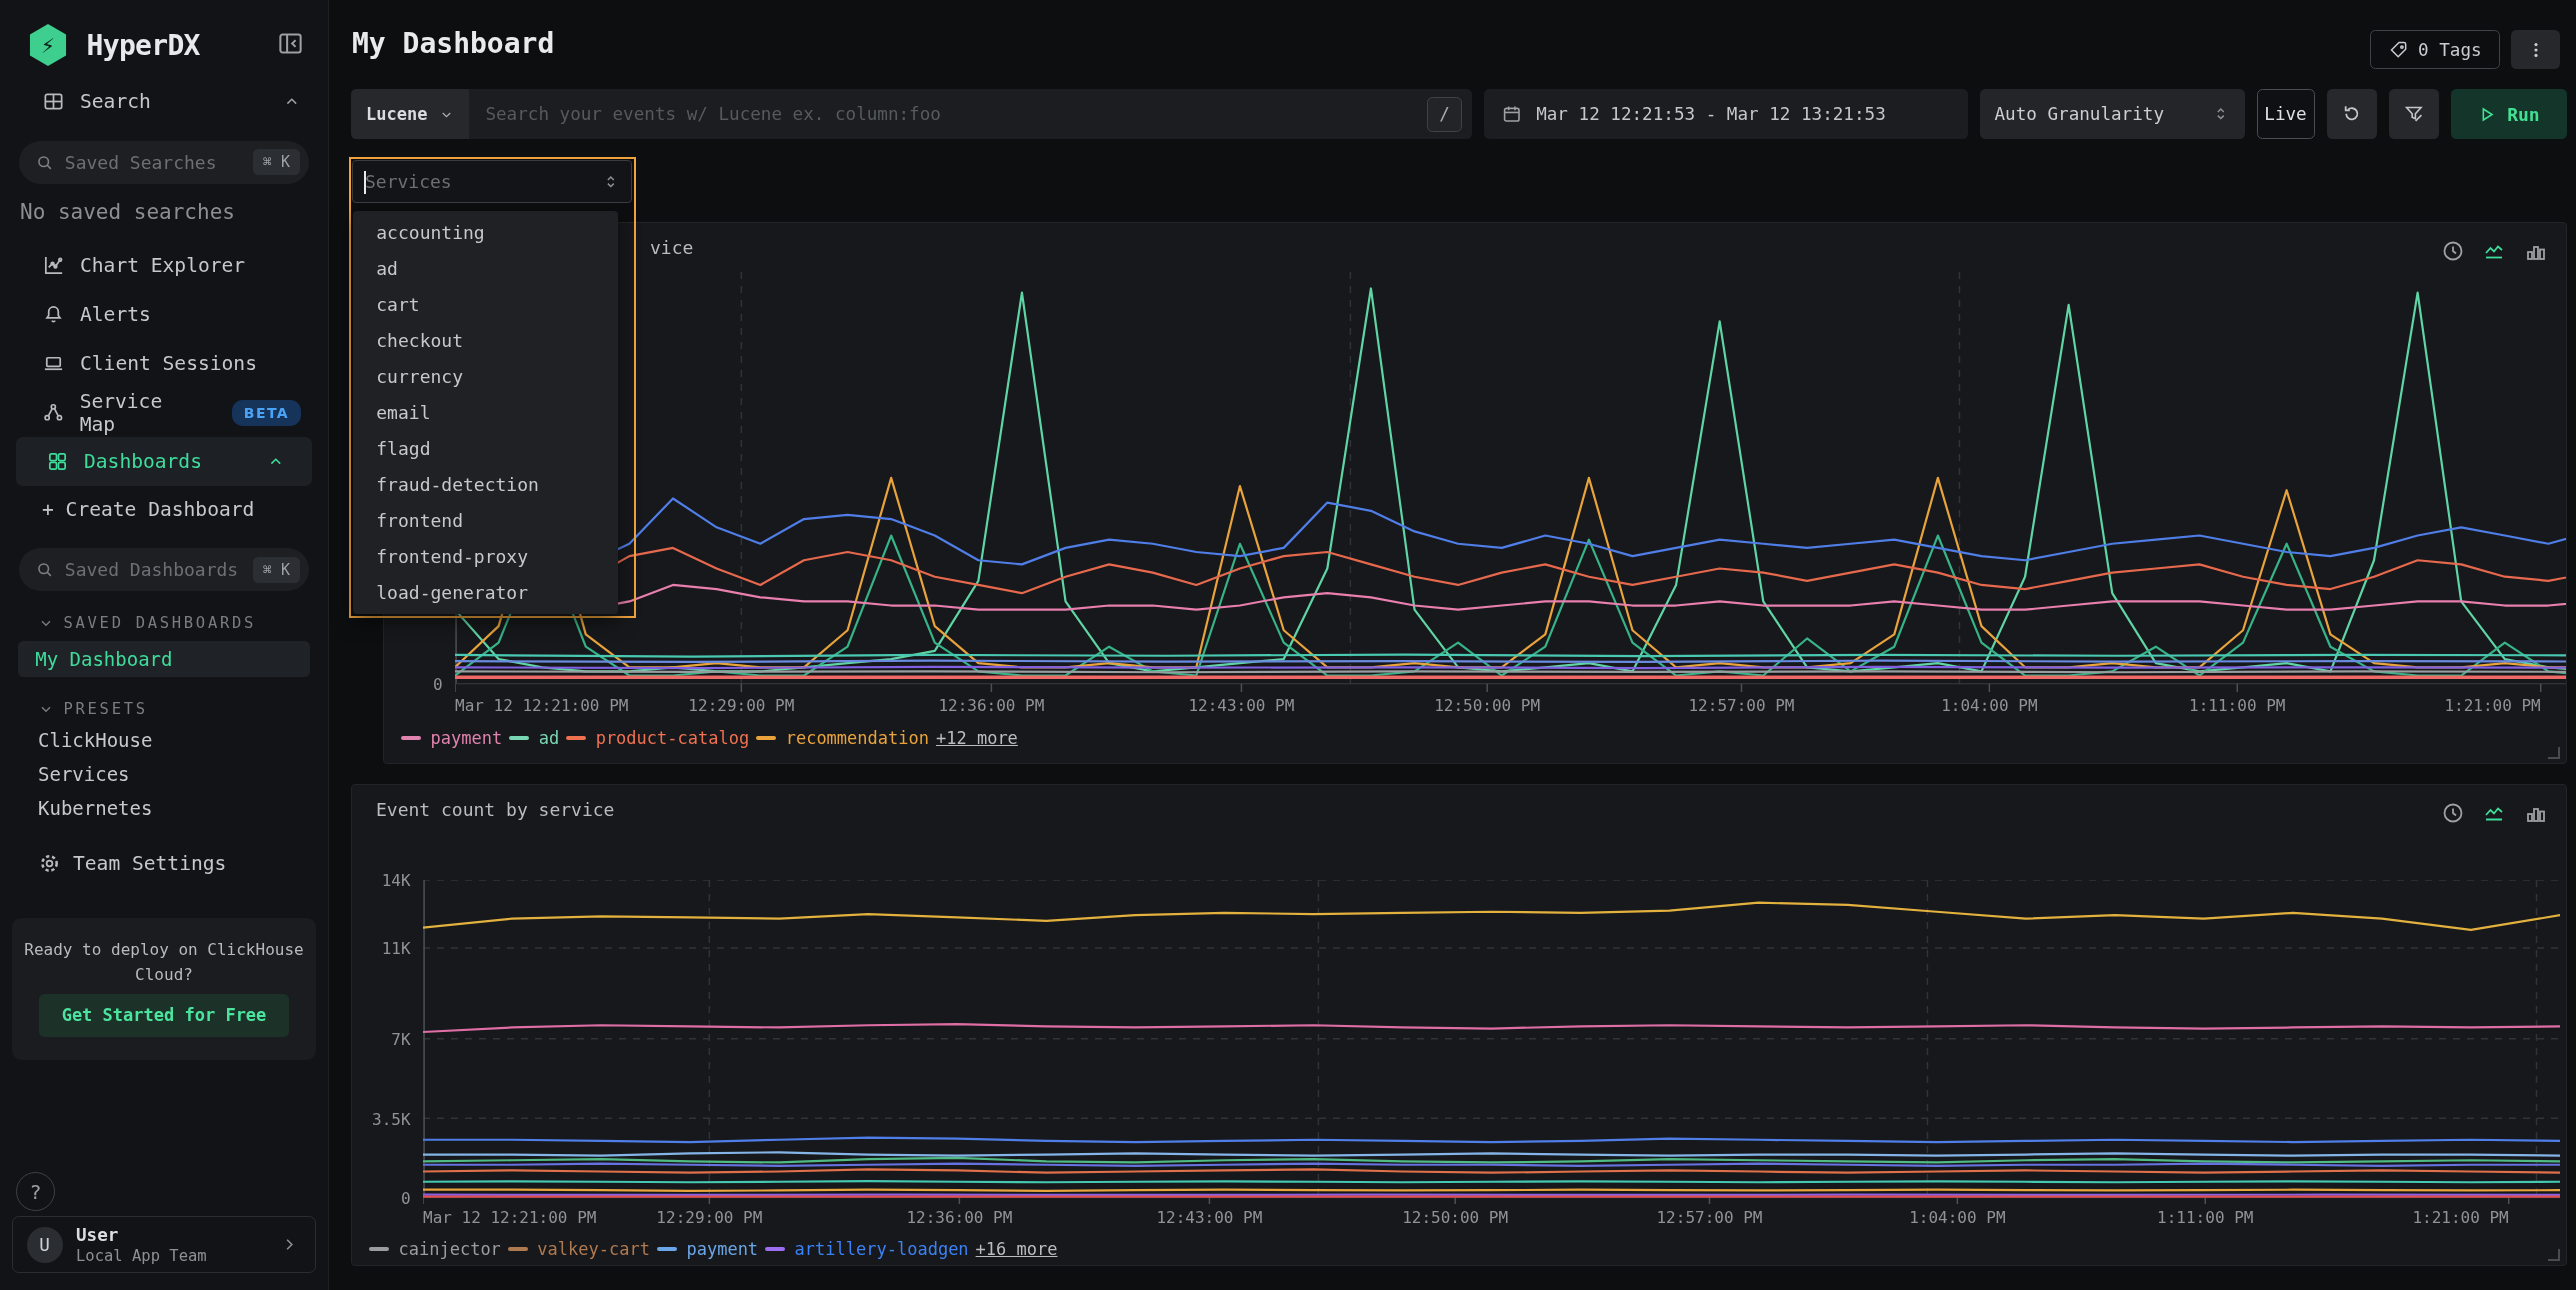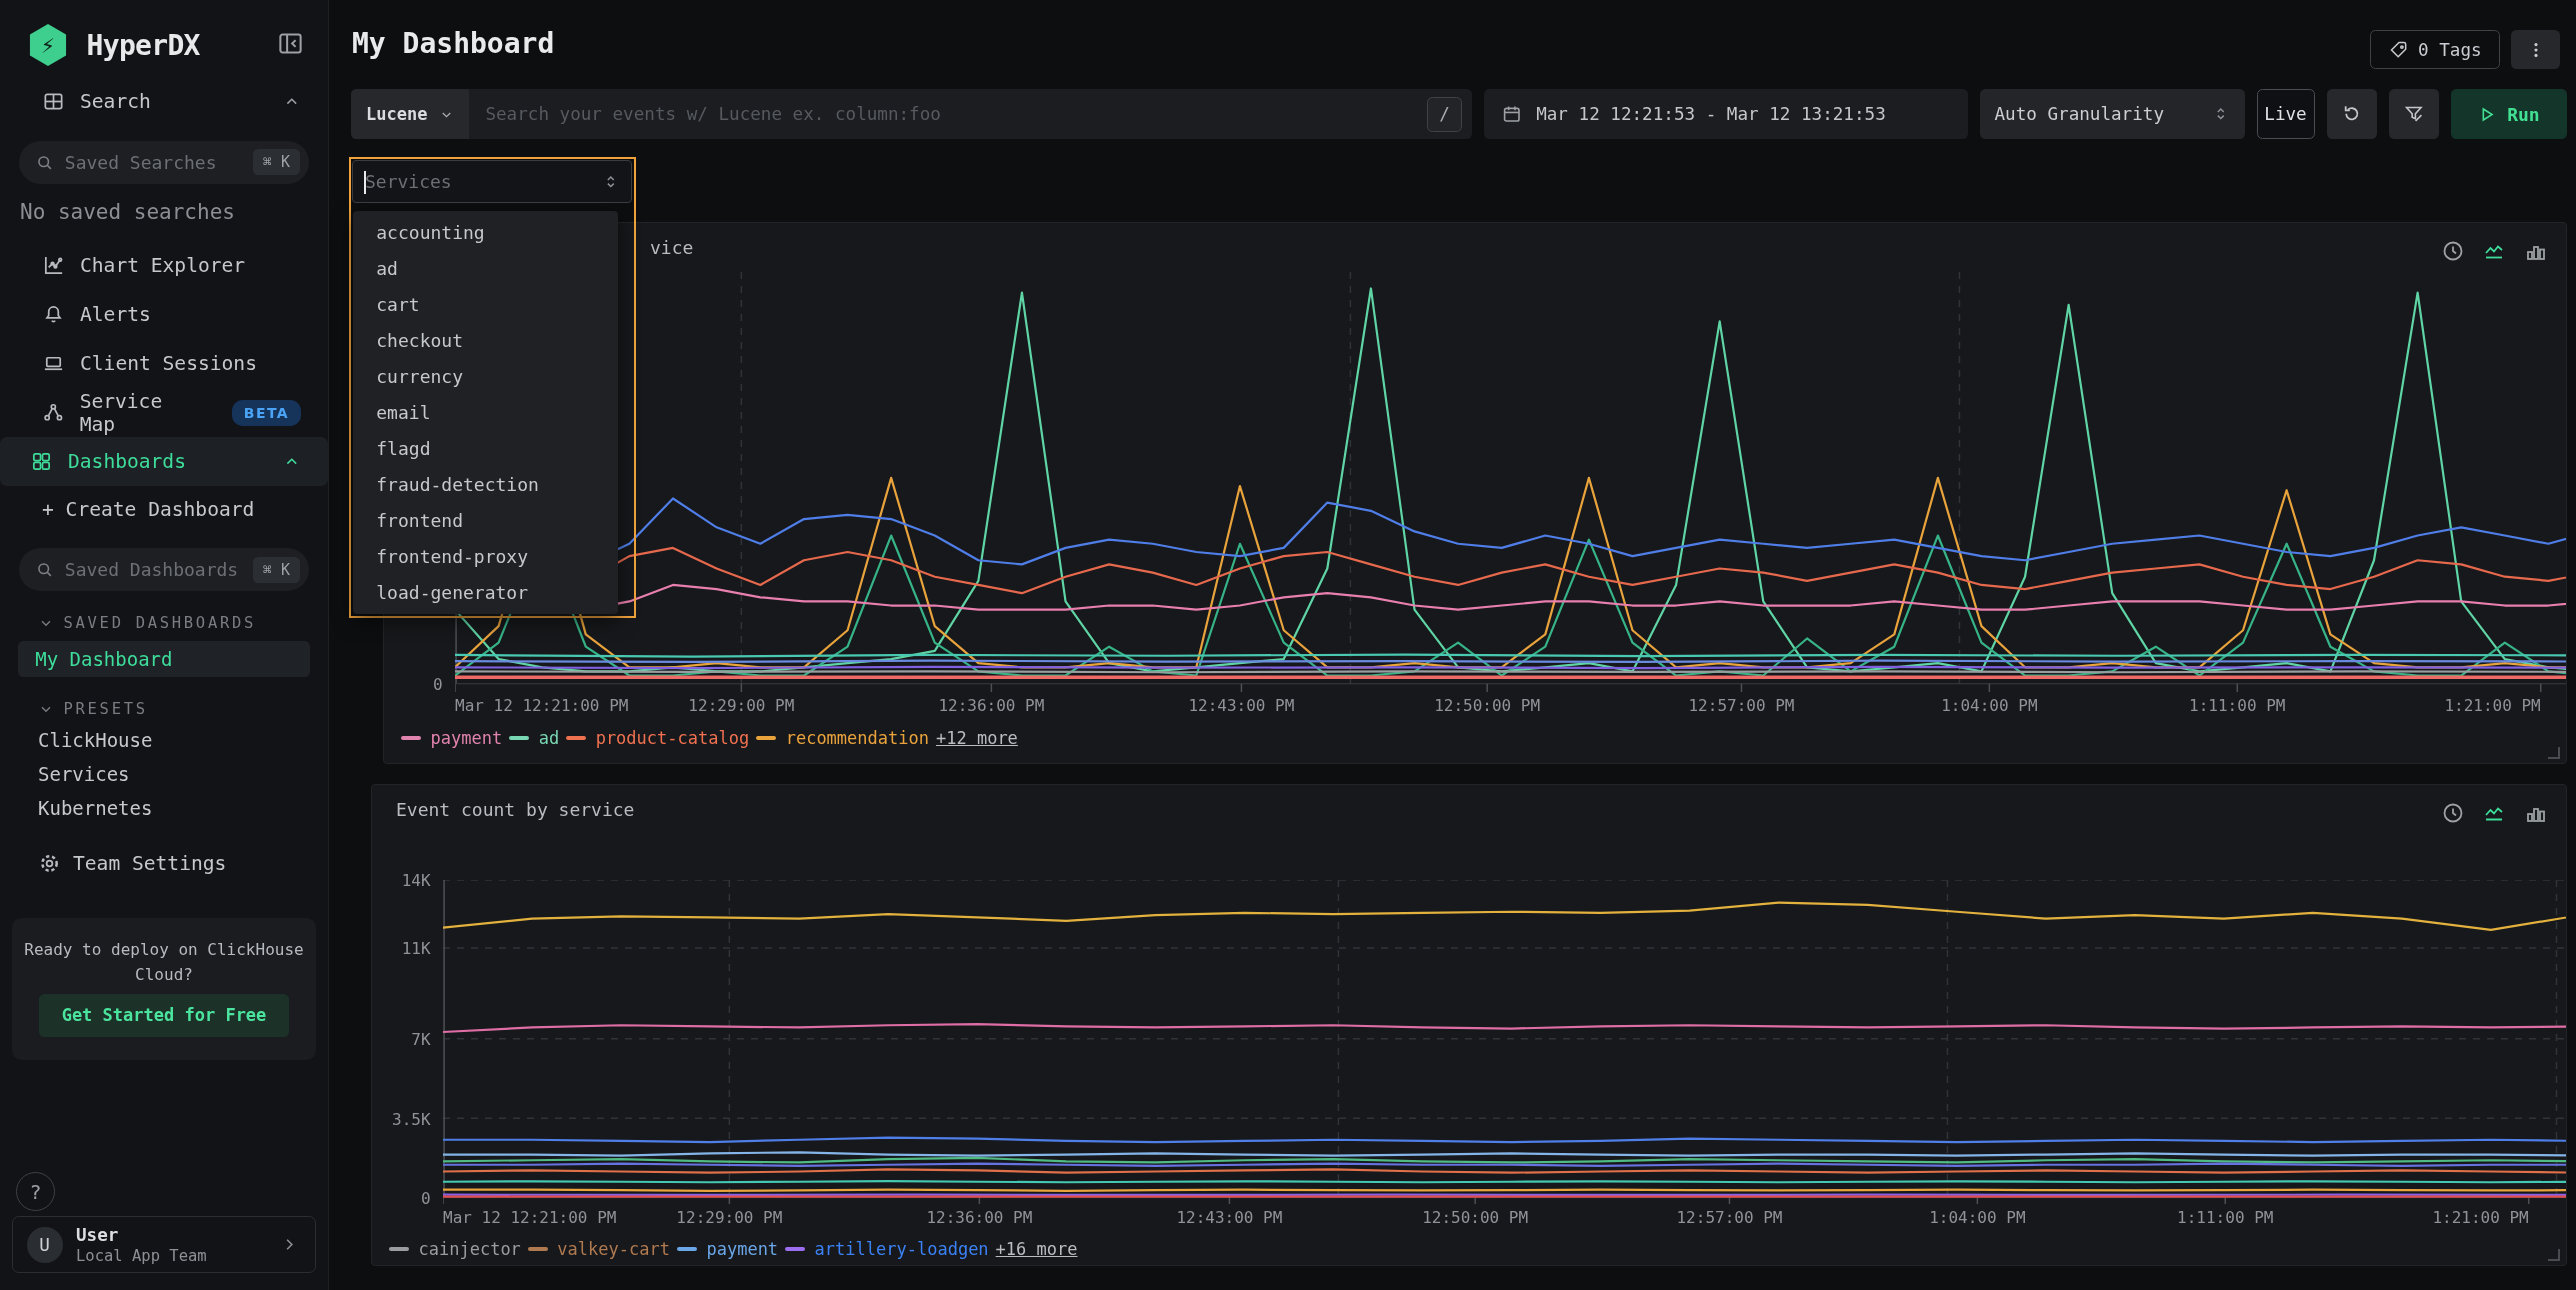--- a/index.html
+++ b/index.html
@@ -14,21 +14,21 @@
   .brand { margin-left:17.6px; font-size:28px; font-weight:700; color:#e7e9eb; letter-spacing:-0.7px; }
   .collapse-btn { position:absolute; right:24px; top:30px; }
   .sb-row { display:flex; align-items:center; gap:15px; padding:0 27px 0 42px; height:49px; font-size:19.6px; color:#c6c9cc; position:relative; }
   .sb-row .chev-right-slot { margin-left:auto; }
   .pill { background:#1d1f23; border-radius:22px; height:43px; margin:15px 19px 0; display:flex; align-items:center; gap:10.8px; padding:0 9.5px 0 16px; }
   .pill input { flex:1; background:transparent; border:none; outline:none; font:inherit; font-size:18px; color:#e5e7e9; min-width:0; }
   .pill input::placeholder { color:#6c7075; }
   .kbd { background:#2b2e33; border-radius:5.4px; padding:4px 9.5px; font-size:15px; color:#9da0a5; white-space:nowrap; }
   .empty-note { padding-left:20px; margin-top:16px; font-size:21px; color:#8b8e93; }
   .nav { margin-top:17.6px; }
-  .nav-active { background:#1d2024; border-radius:6.8px; margin:0 0; padding-left:30px !important; color:#3edd9b; }
+  .nav-active { background:#1d2024; border-radius:6.8px; margin:0 16px; padding-left:30px !important; color:#3edd9b; }
   .nav-active svg { stroke:#3edd9b !important; }
   .badge-beta { background:#16345a; color:#4aa3f5; font-size:14px; font-weight:bold; letter-spacing:1.4px; border-radius:10.8px; padding:4.7px 12px; margin-left:9.5px; font-family:"DejaVu Sans","Liberation Sans",sans-serif; }
   .create-row { padding-left:42px; height:47px; display:flex; align-items:center; font-size:19.6px; color:#c6c9cc; }
   .sec-label { display:flex; align-items:center; gap:9.5px; padding-left:38px; margin-top:17.6px; height:28px; color:#797d82; font-size:15.5px; letter-spacing:2.7px; }
   .sec-item { padding-left:38px; height:34px; line-height:34px; font-size:19px; color:#c6c9cc; }
   .sec-item-active { margin:4px 17.6px 1.4px; background:#1f2226; border-radius:5.4px; height:36px; line-height:36px; padding-left:17.6px; color:#3edd9b; font-size:19px; }
   .team-row { display:flex; align-items:center; gap:12px; padding-left:38px; margin-top:17.6px; height:42px; font-size:19.6px; color:#c6c9cc; }
   .promo { margin:34px 12px 0; background:#1a1c20; border-radius:9.5px; padding:20px 9.5px 23px; text-align:center; }
   .promo-text { font-size:16px; color:#b7babe; line-height:1.55; }
   .promo-btn { margin-top:6px; display:inline-block; background:#1c3128; color:#4be49e; border-radius:5.4px; padding:11.5px 23px; font-size:17px; font-weight:bold; border:none; font-family:inherit; }
@@ -55,21 +55,21 @@
   .gran-btn { width:265px; background:#232529; border-radius:5.4px; display:flex; align-items:center; padding:0 15px; font-size:17.6px; color:#ccced1; flex:none; }
   .gran-btn .updown { margin-left:auto; }
   .live-btn { width:58px; background:#0f1013; border:0.7px solid #4a4d52; border-radius:5.4px; color:#dfe1e3; font-size:17.6px; display:flex; align-items:center; justify-content:center; flex:none; font-family:inherit; }
   .sq-btn { width:50px; background:#26282c; border:none; border-radius:5.4px; display:flex; align-items:center; justify-content:center; flex:none; }
   .run-btn { width:116px; background:#14362a; border:none; border-radius:5.4px; display:flex; align-items:center; justify-content:center; gap:10.8px; color:#42e093; font-size:18px; font-weight:bold; flex:none; font-family:inherit; }
 
   
   .dash { position:absolute; left:22px; right:9.5px; top:222px; }
   .panel { position:relative; background:#17181b; border:0.7px solid #222427; border-radius:4px; overflow:hidden; }
   .p1 { height:542px;margin-left:32px; }
-  .p2 { height:482px; margin-top:20px;margin-left:20px; }
+  .p2 { height:482px; margin-top:20px; }
   .panel-title { position:absolute; top:13.5px; font-size:18px; color:#b9bcc0; }
   .p1 .panel-title { left:266px; }
   .p2 .panel-title { left:24px; }
   .panel-icons { position:absolute; top:16px; right:17.6px; display:flex; gap:17.6px; align-items:center; }
   .chart-svg { position:absolute; left:71px; width:2137px; }
   .p1 .chart-svg { top:49px; height:420px; }
   .p2 .chart-svg { top:95px; height:324px; }
   .yticks { position:absolute; left:0; width:64px; }
   .p1 .yticks { top:49px; height:412px; }
   .p2 .yticks { top:95px; height:318px; }

